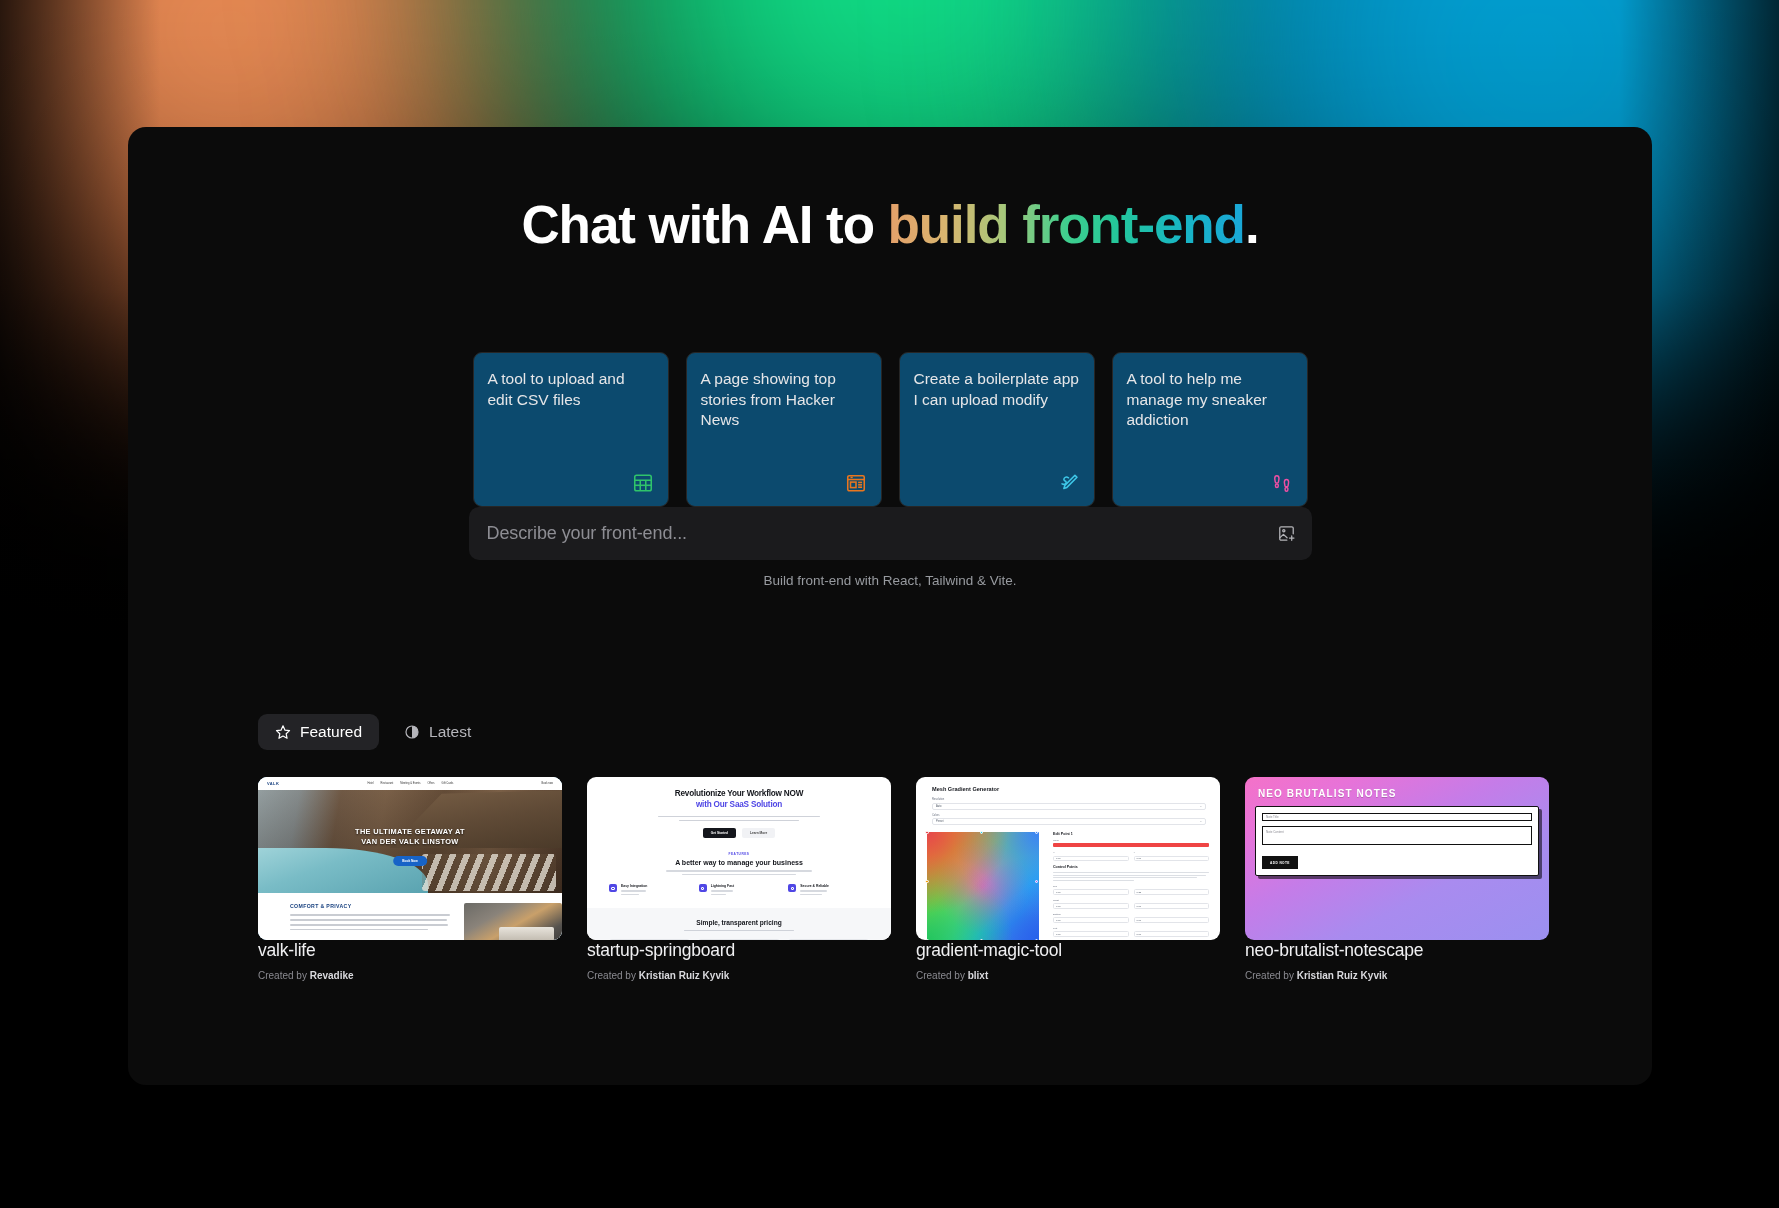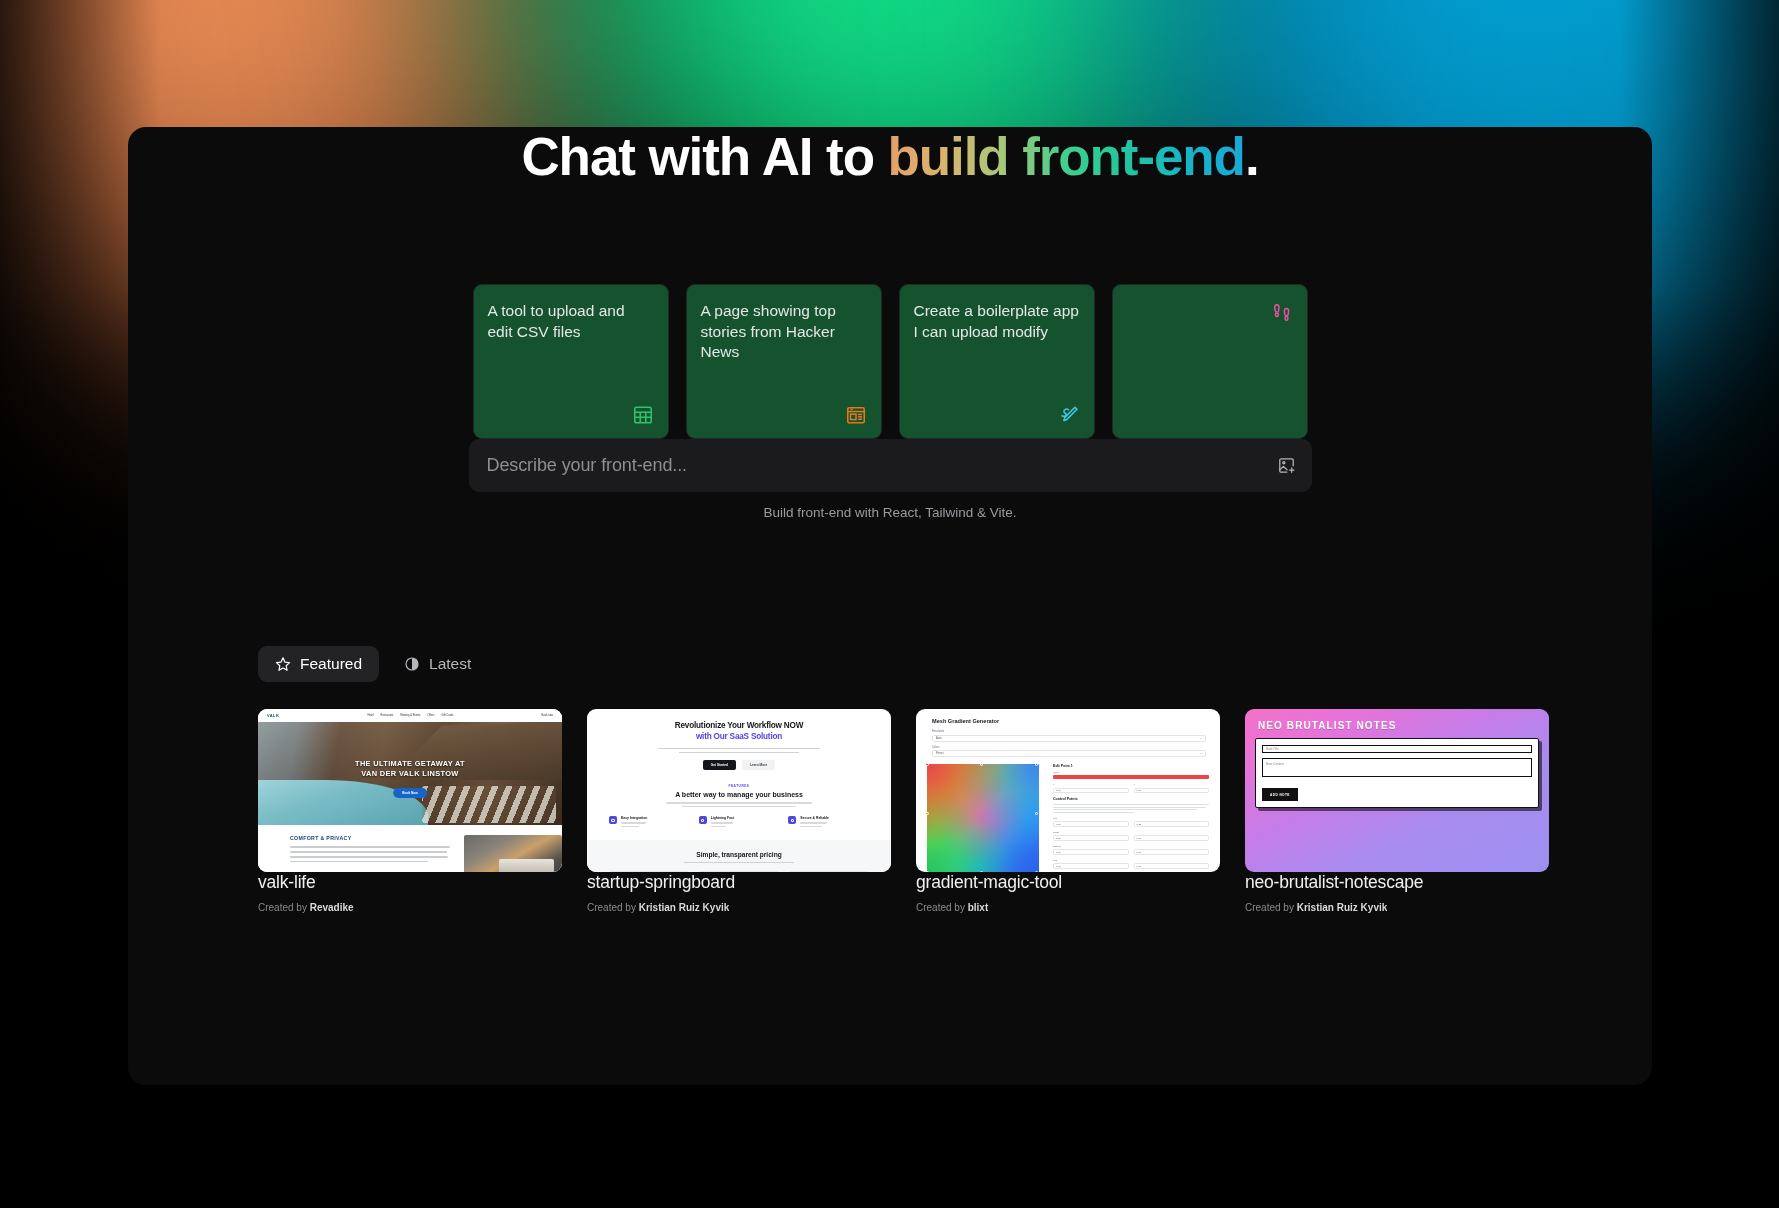--- a/index.html
+++ b/index.html
@@ -40,42 +40,42 @@
   
   #app-panel {
     position:absolute; left:128px; top:127px;
     width:1524px; height:958px;
     background:#0b0b0b;
     border-radius:18px;
     overflow:hidden;
   }
 
   
-  .hero { text-align:center; }
+  .hero { padding-top:68px; text-align:center; }
   .headline {
     font-size:53px; font-weight:700; letter-spacing:-1.1px;
     color:#ffffff; line-height:1.12;
   }
   .grad-text {
     background:linear-gradient(90deg,#e4a06a 0%, #d9b56f 16%, #a8c77a 32%, #3fcf8e 50%, #24c79a 64%, #18b6c4 82%, #1aa7d8 100%);
     -webkit-background-clip:text; background-clip:text;
     -webkit-text-fill-color:transparent; color:transparent;
   }
   .subhead {
     margin-top:18px; font-size:21.5px; color:#e9e9ec;
     font-weight:400; letter-spacing:-0.2px;
   }
 
   
   .suggestions {
     margin-top:98px; display:flex; justify-content:center; gap:17px;
   }
   .sug-card {
     width:196px; height:155px;
-    background:#14532d;
+    background:#0c4a6e;
     border:1px solid #262626;
     border-radius:9px;
     padding:16px 14px 12px 14px;
     display:flex; flex-direction:column; justify-content:space-between;
     text-align:left; cursor:pointer;
   }
   .sug-text {
     font-size:15.5px; line-height:1.32; color:#e6e6e8; font-weight:400;
   }
   .sug-icon { align-self:flex-end; line-height:0; }
@@ -335,20 +335,21 @@
       <div class="sug-text">Create a boilerplate app I can upload modify</div>
       <div class="sug-icon">
         <svg width="22" height="22" viewBox="0 0 24 24" fill="none" stroke="#3ec7e8" stroke-width="1.7" stroke-linecap="round" stroke-linejoin="round">
           <path d="M18.5 3.6l2.2 2.2-11 11-3.3 1.1 1.1-3.3z"></path>
           <path d="M11.5 6.3c-1.6-1.1-3.6-.9-4.6.4-.9 1.2-.4 2.6.8 3.1 1.2.5 1.6 1.6.8 2.6-.9 1.1-2.7 1.3-4.1.5"></path>
         </svg>
       </div>
     </div>
 
     <div class="sug-card">
+      <div class="sug-text">A tool to help me manage my sneaker addiction</div>
       <div class="sug-icon">
         <svg width="22" height="22" viewBox="0 0 24 24" fill="none" stroke="#ee4fa4" stroke-width="1.6" stroke-linecap="round" stroke-linejoin="round">
           <path d="M6.4 4.2c1.4 0 2.3 1.3 2.3 2.9 0 1.5-.5 2.5-.5 3.6 0 .9-.7 1.4-1.8 1.4s-1.8-.5-1.8-1.4c0-1.1-.5-2.1-.5-3.6 0-1.6.9-2.9 2.3-2.9z"></path>
           <path d="M4.9 14.1c0-.7.6-1.1 1.5-1.1s1.5.4 1.5 1.1v1.3c0 1-.6 1.6-1.5 1.6s-1.5-.6-1.5-1.6z"></path>
           <path d="M16.9 8.1c1.4 0 2.3 1.3 2.3 2.9 0 1.5-.5 2.5-.5 3.6 0 .9-.7 1.4-1.8 1.4s-1.8-.5-1.8-1.4c0-1.1-.5-2.1-.5-3.6 0-1.6.9-2.9 2.3-2.9z"></path>
           <path d="M15.4 18c0-.7.6-1.1 1.5-1.1s1.5.4 1.5 1.1v1.3c0 1-.6 1.6-1.5 1.6s-1.5-.6-1.5-1.6z"></path>
         </svg>
       </div>
     </div>
   </div>

